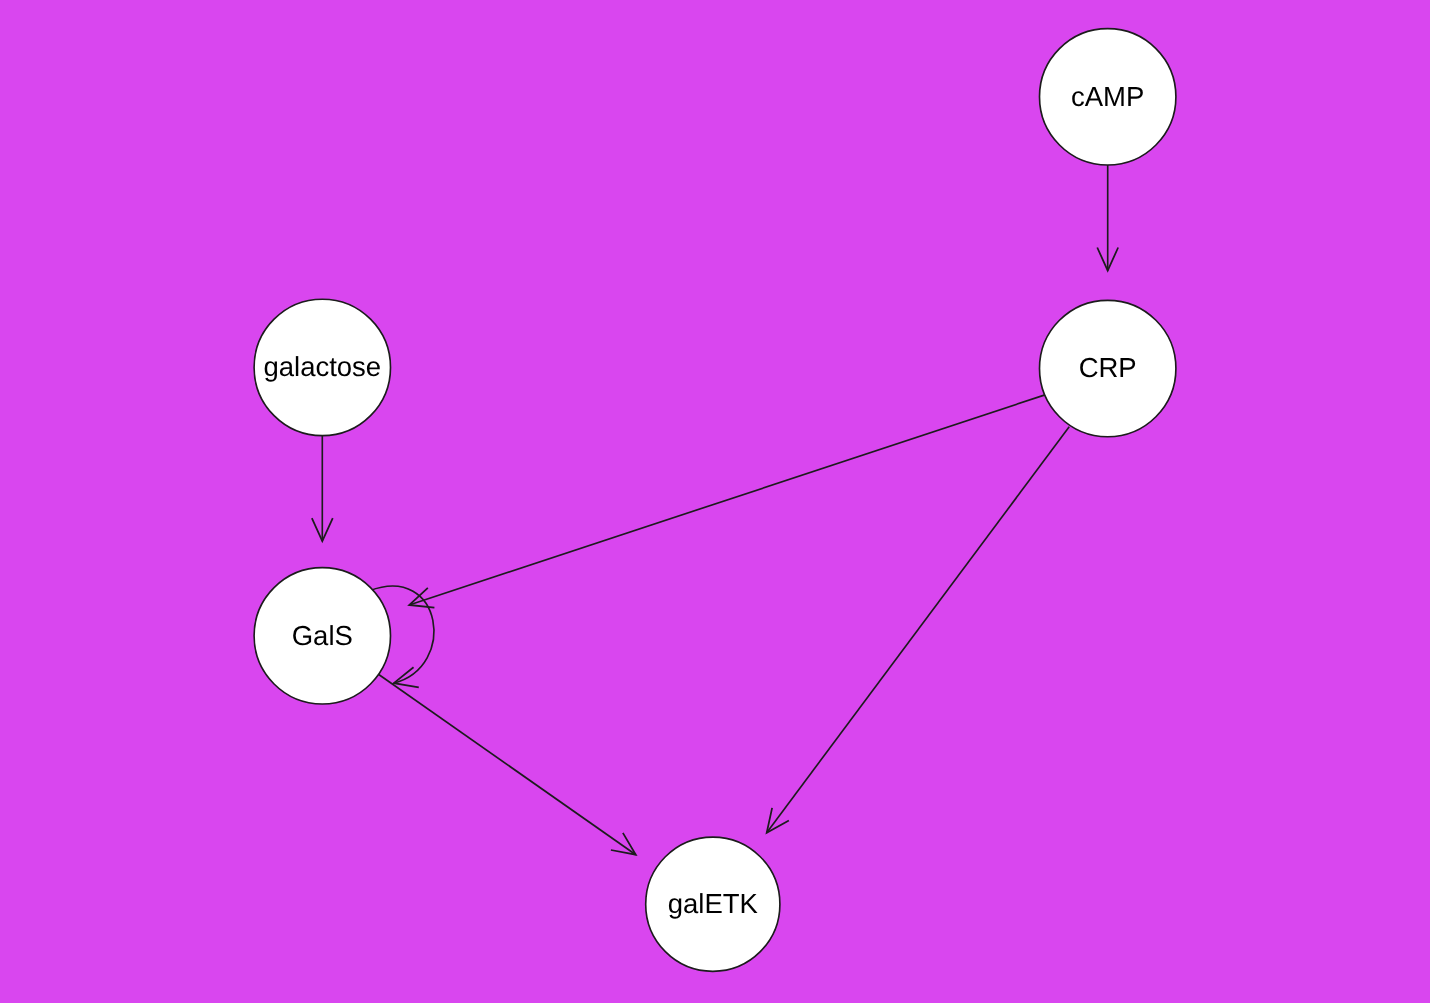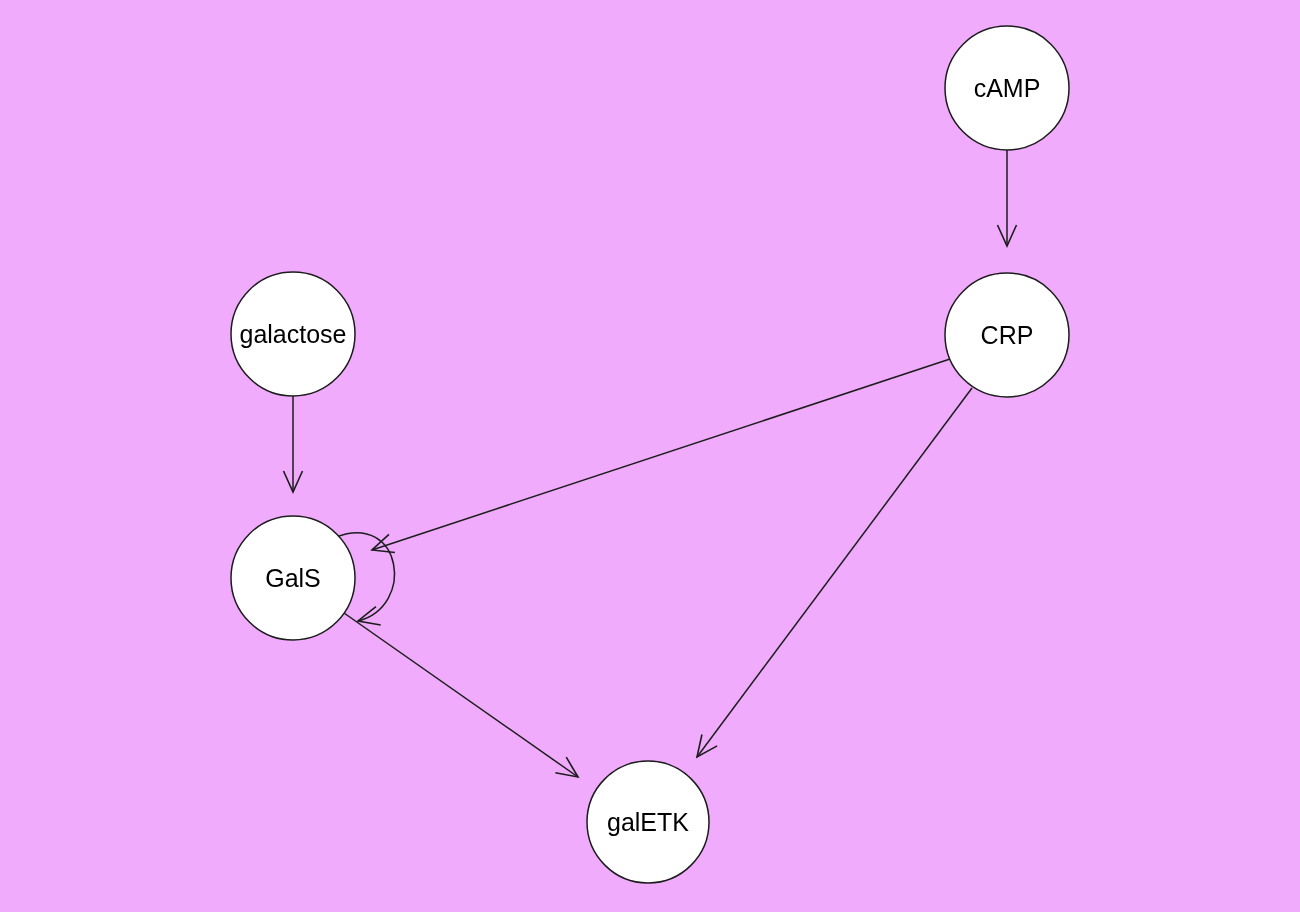--- a/index.html
+++ b/index.html
@@ -4,21 +4,21 @@
 <style>
   html, body {
     margin: 0;
     padding: 0;
     background: #ffffff;
   }
   .canvas {
     position: relative;
     width: 1300px;
     height: 912px;
-    background: #f0abfc;
+    background: #d946ef;
     overflow: hidden;
   }
   svg text {
     font-family: "Liberation Sans", "DejaVu Sans", sans-serif;
     font-size: 25px;
     fill: #000000;
   }
 </style>
 </head>
 <body>

